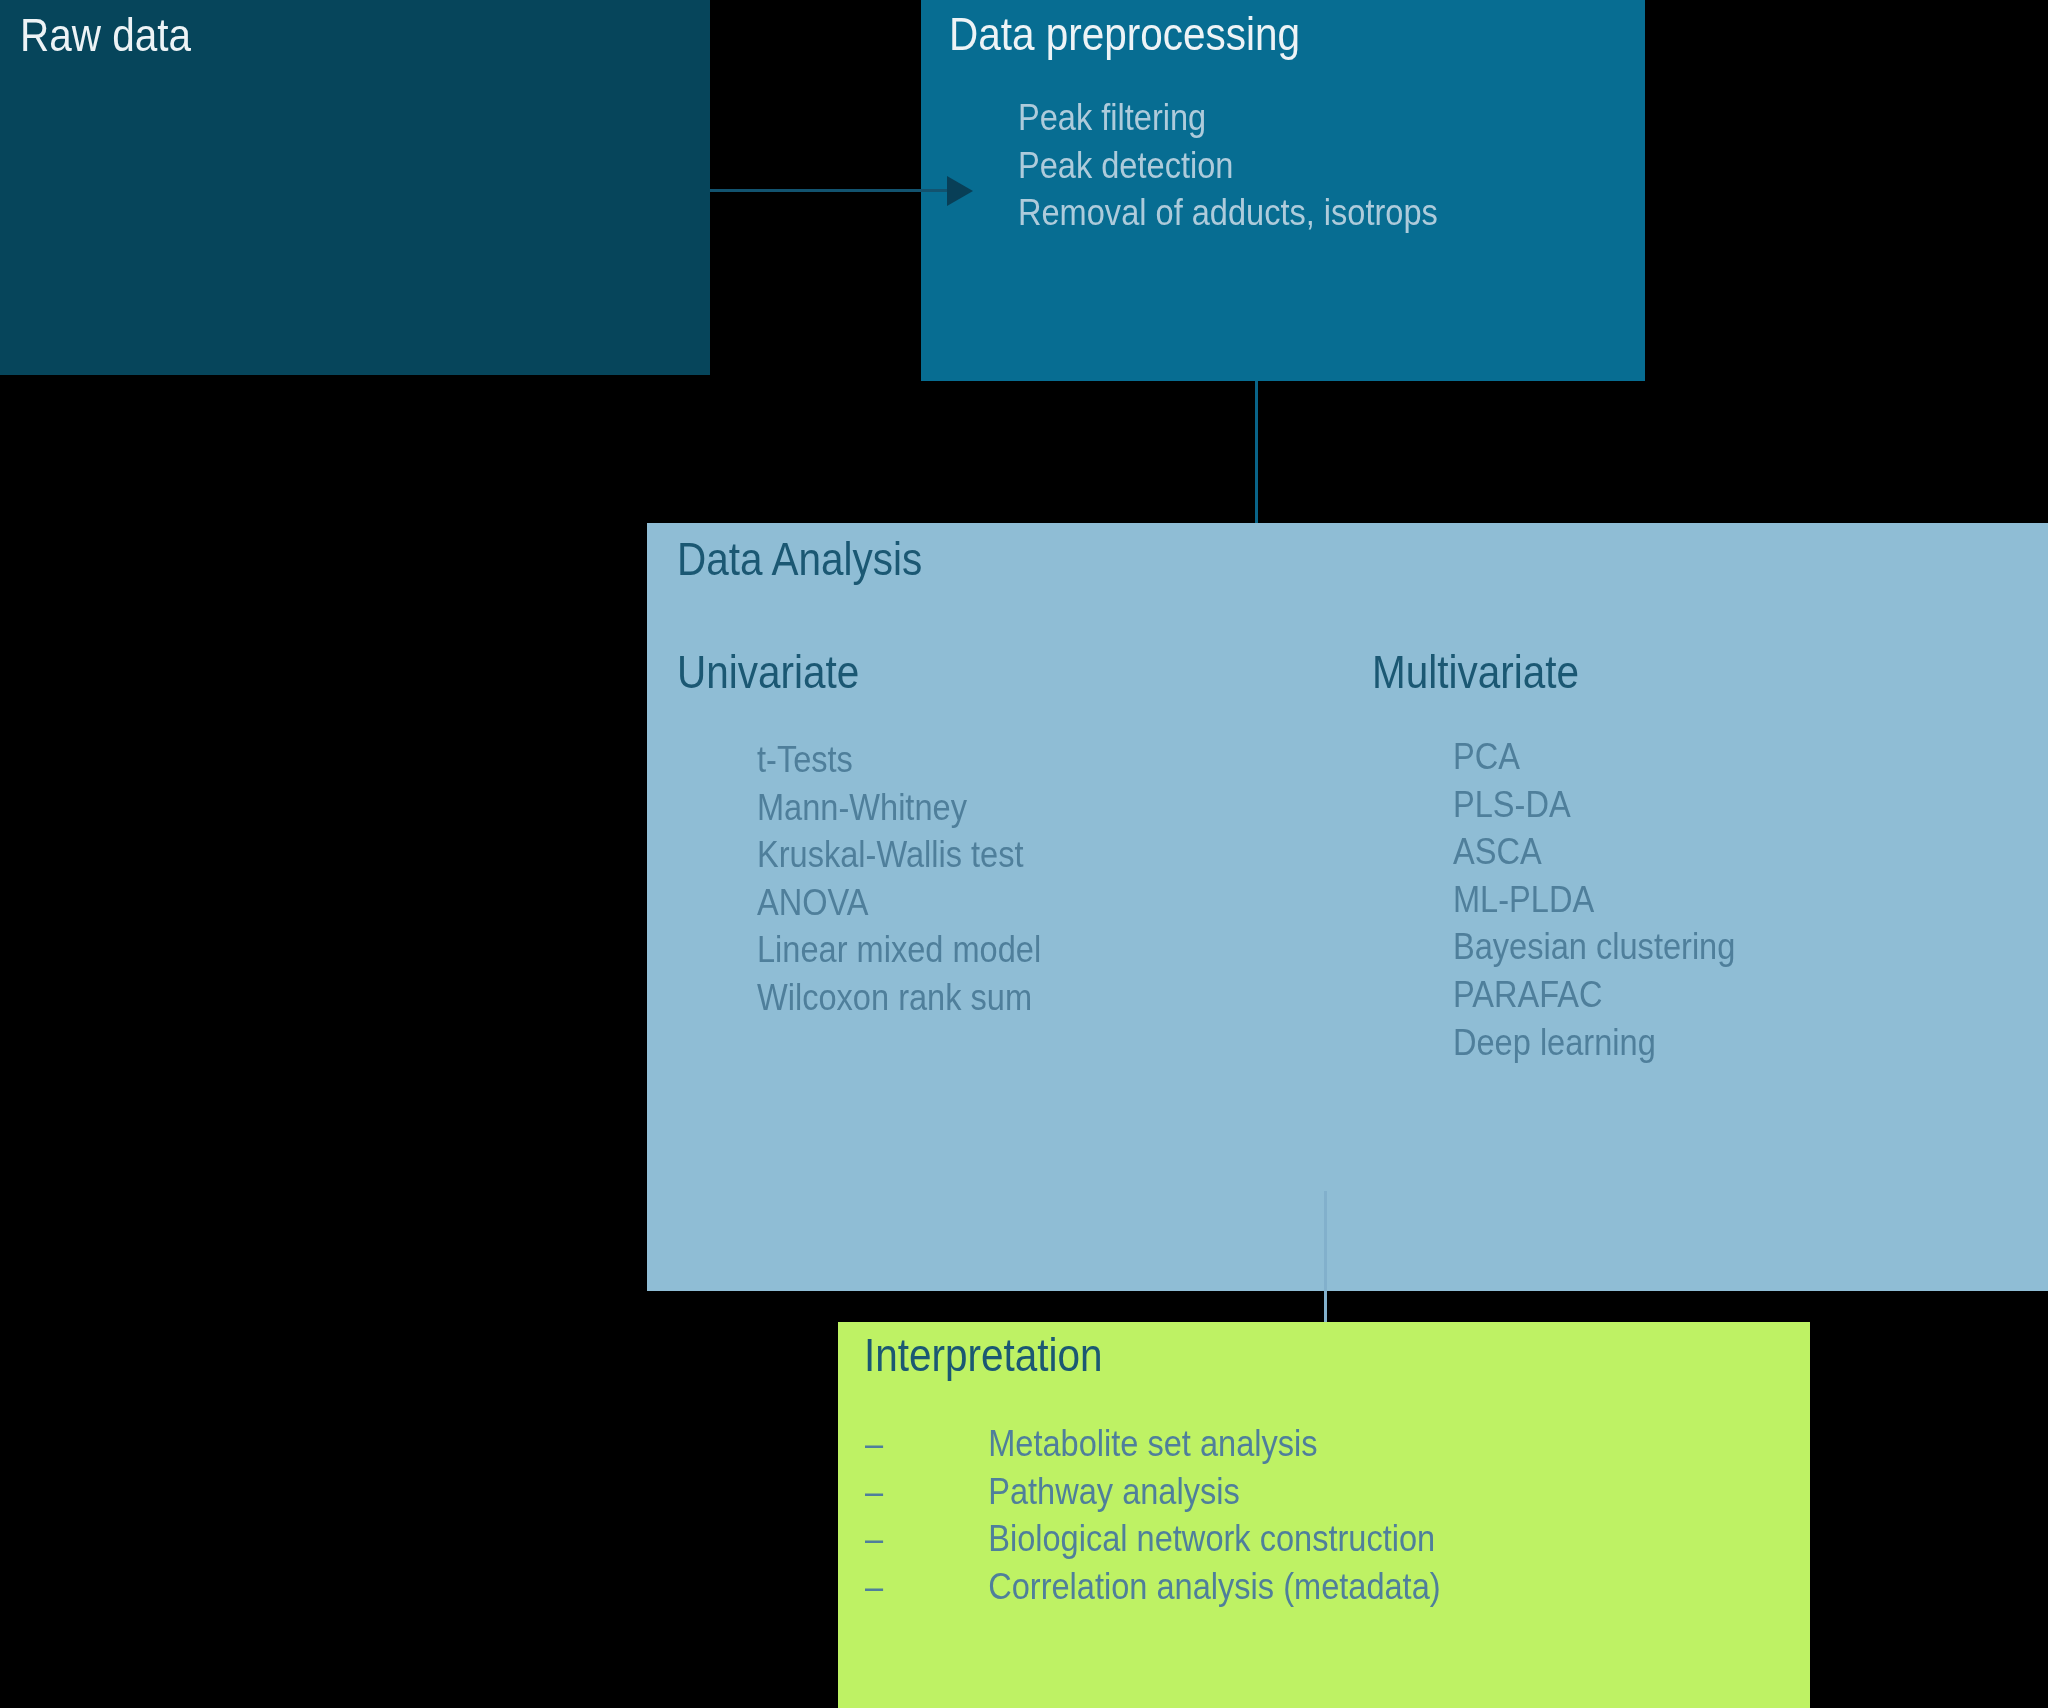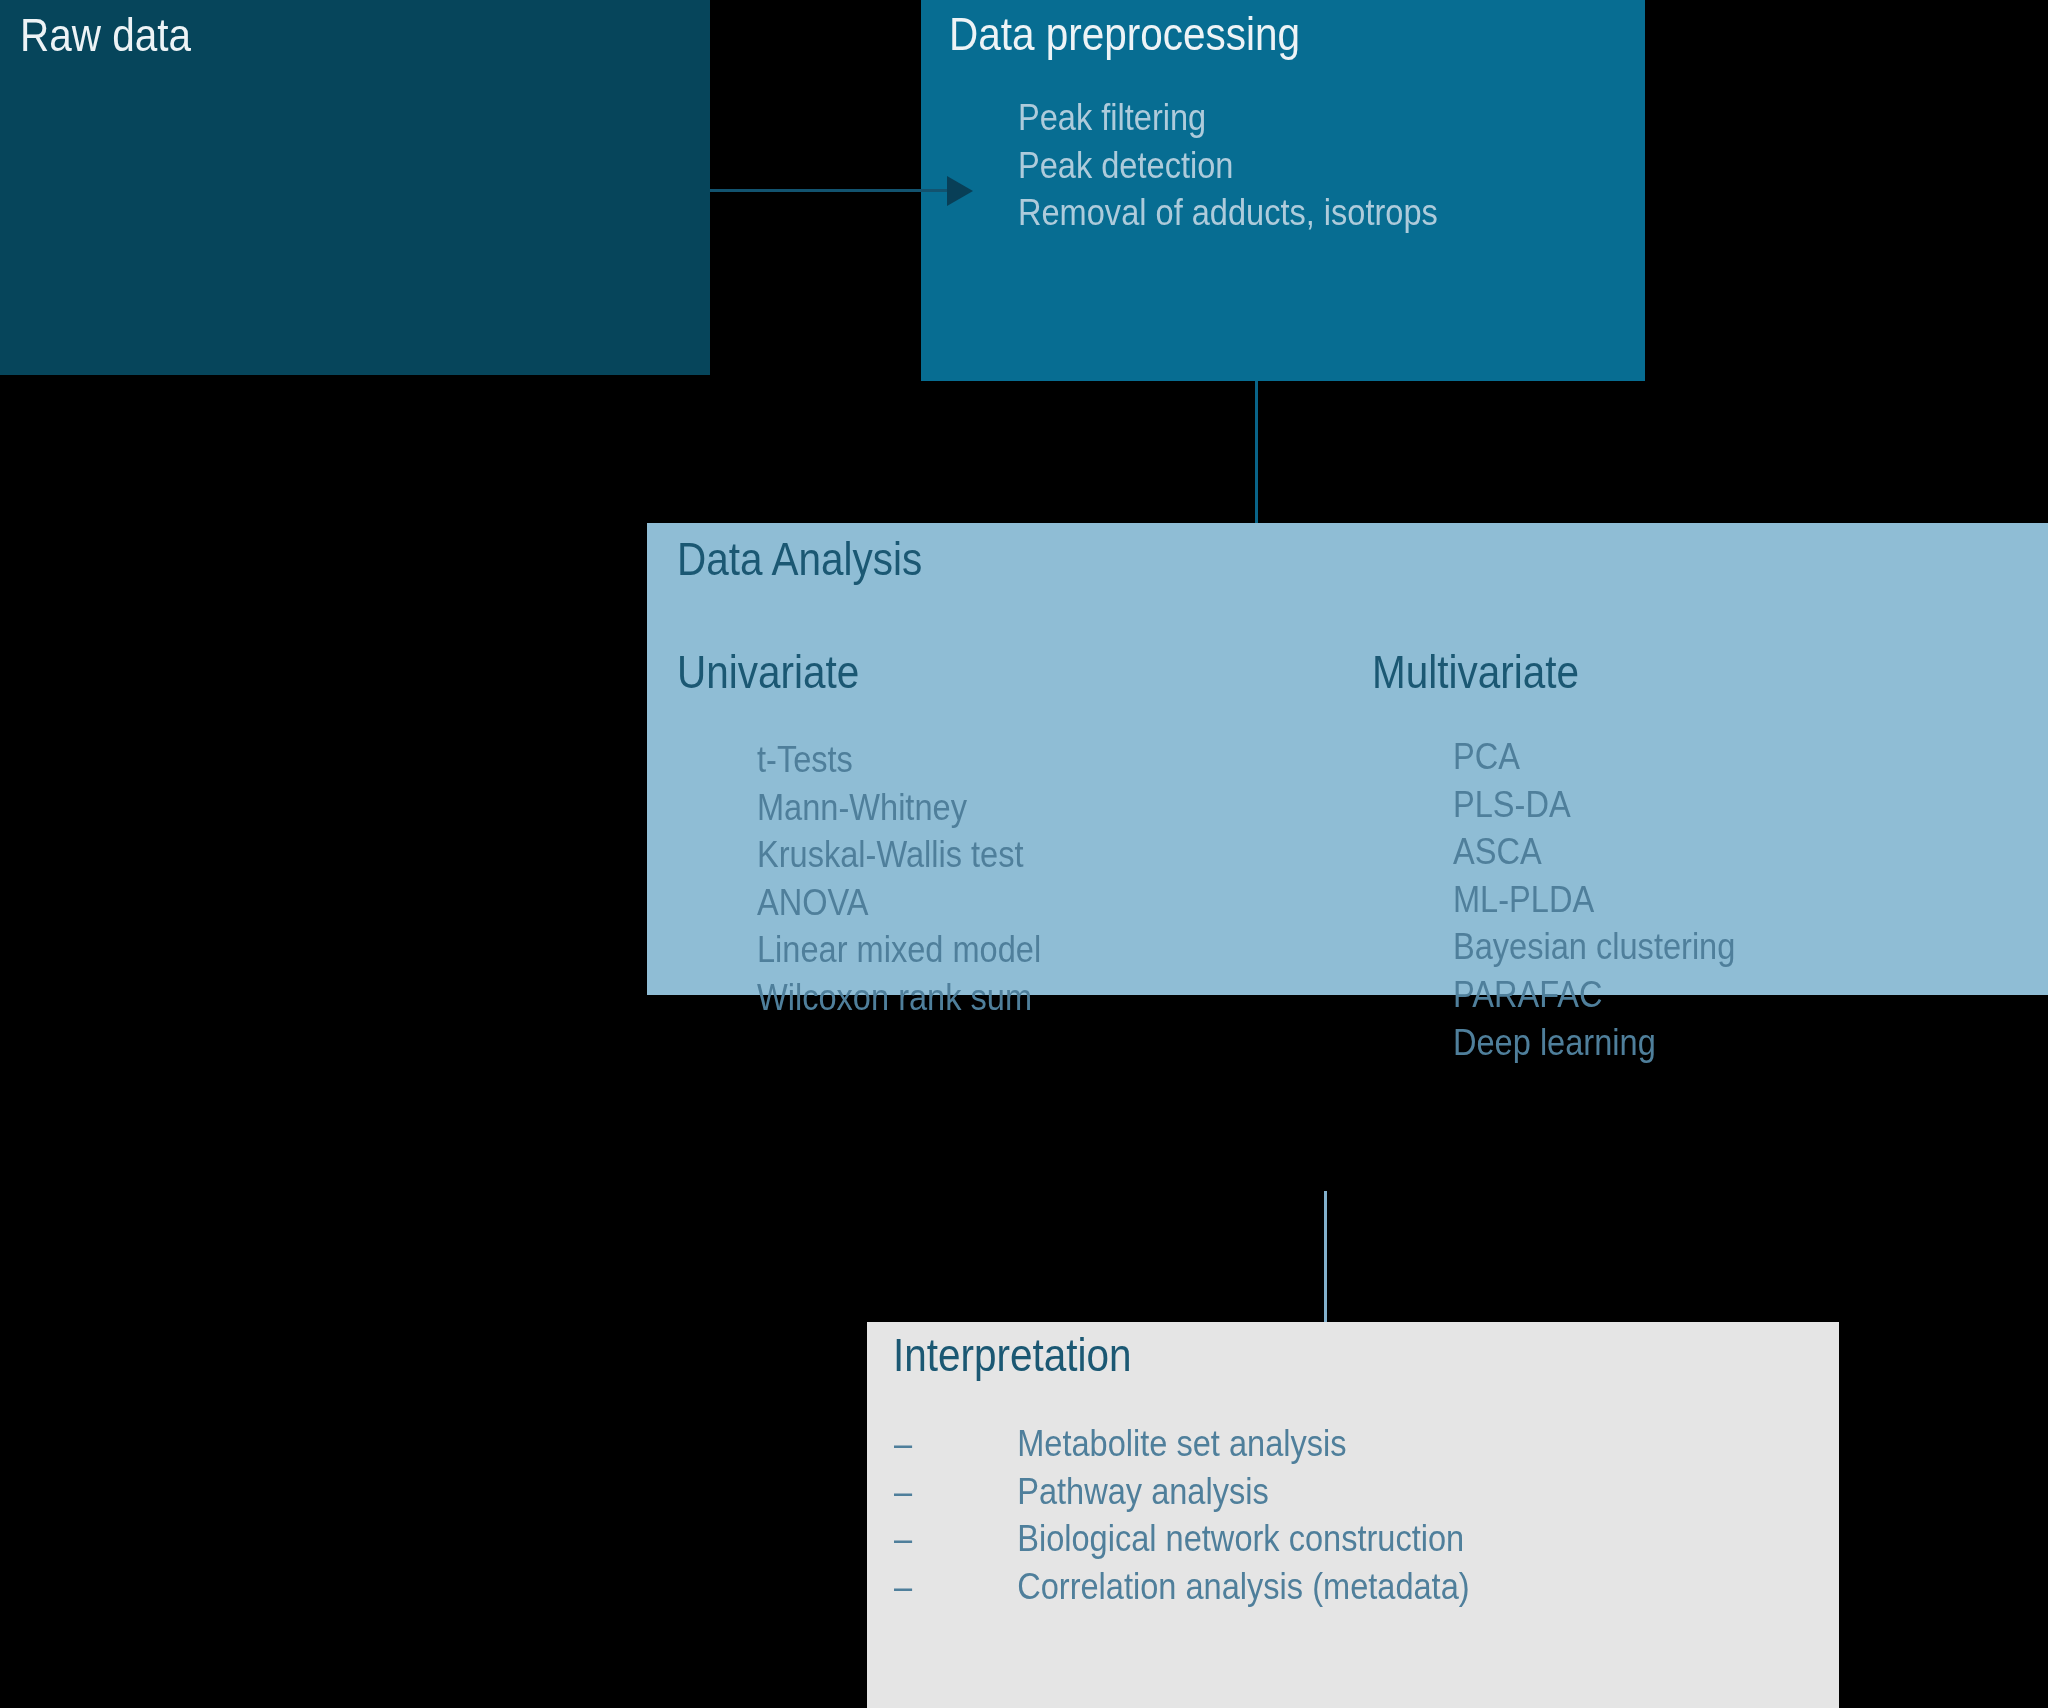--- a/index.html
+++ b/index.html
@@ -9,21 +9,21 @@
     width: 2048px;
     height: 1708px;
     background: #000;
     overflow: hidden;
     font-family: "Liberation Sans", "DejaVu Sans", sans-serif;
     padding-left: 29px;
   }
   .box { position: absolute; }
   #raw-box  { left: 0px;    top: 0px;    width: 710px;  height: 375px; }
   #pre-box  { left: 915px;  top: 0px;    width: 724px;  height: 381px; margin-left: 6px; }
-  #ana-box  { left: 647px;  top: 523px;  width: 1401px; height: 472px; }
+  #ana-box  { left: 647px;  top: 523px;  width: 1401px; height: 768px; }
   #int-box  { left: 838px;  top: 1322px; width: 972px;  height: 386px; }
 
   .txt { transform: scaleX(0.88); transform-origin: 0 0; white-space: nowrap; }
 
   .box-title {
     position: absolute;
     font-size: 46px;
     line-height: 1.15;
     font-weight: 400;
   }
@@ -131,21 +131,21 @@
         <div class="li-row">ML-PLDA</div>
         <div class="li-row">Bayesian clustering</div>
         <div class="li-row">PARAFAC</div>
         <div class="li-row">Deep learning</div>
       </div>
   </section>
 
   <div class="arrow-line" id="v2-line" style="background-color: rgb(130, 176, 204);"></div>
   <div class="arrow-head" id="v2-head" style="border-top-color: rgb(130, 176, 204);"></div>
 
-  <section class="box" id="int-box" style="background-color: #e5e5e5; margin-left: 29px;">
+  <section class="box" id="int-box" style="background-color: #bef264;">
     <div class="box-title light-title txt" id="int-title" style="color: rgb(27, 88, 115);">Interpretation</div>
     <div class="items txt" id="int-items" style="color: rgb(79, 127, 155);">
         <div class="li-row">
           <span class="bullet">–</span>
           <span class="li-text">Metabolite set analysis</span>
         </div>
         <div class="li-row">
           <span class="bullet">–</span>
           <span class="li-text">Pathway analysis</span>
         </div>

